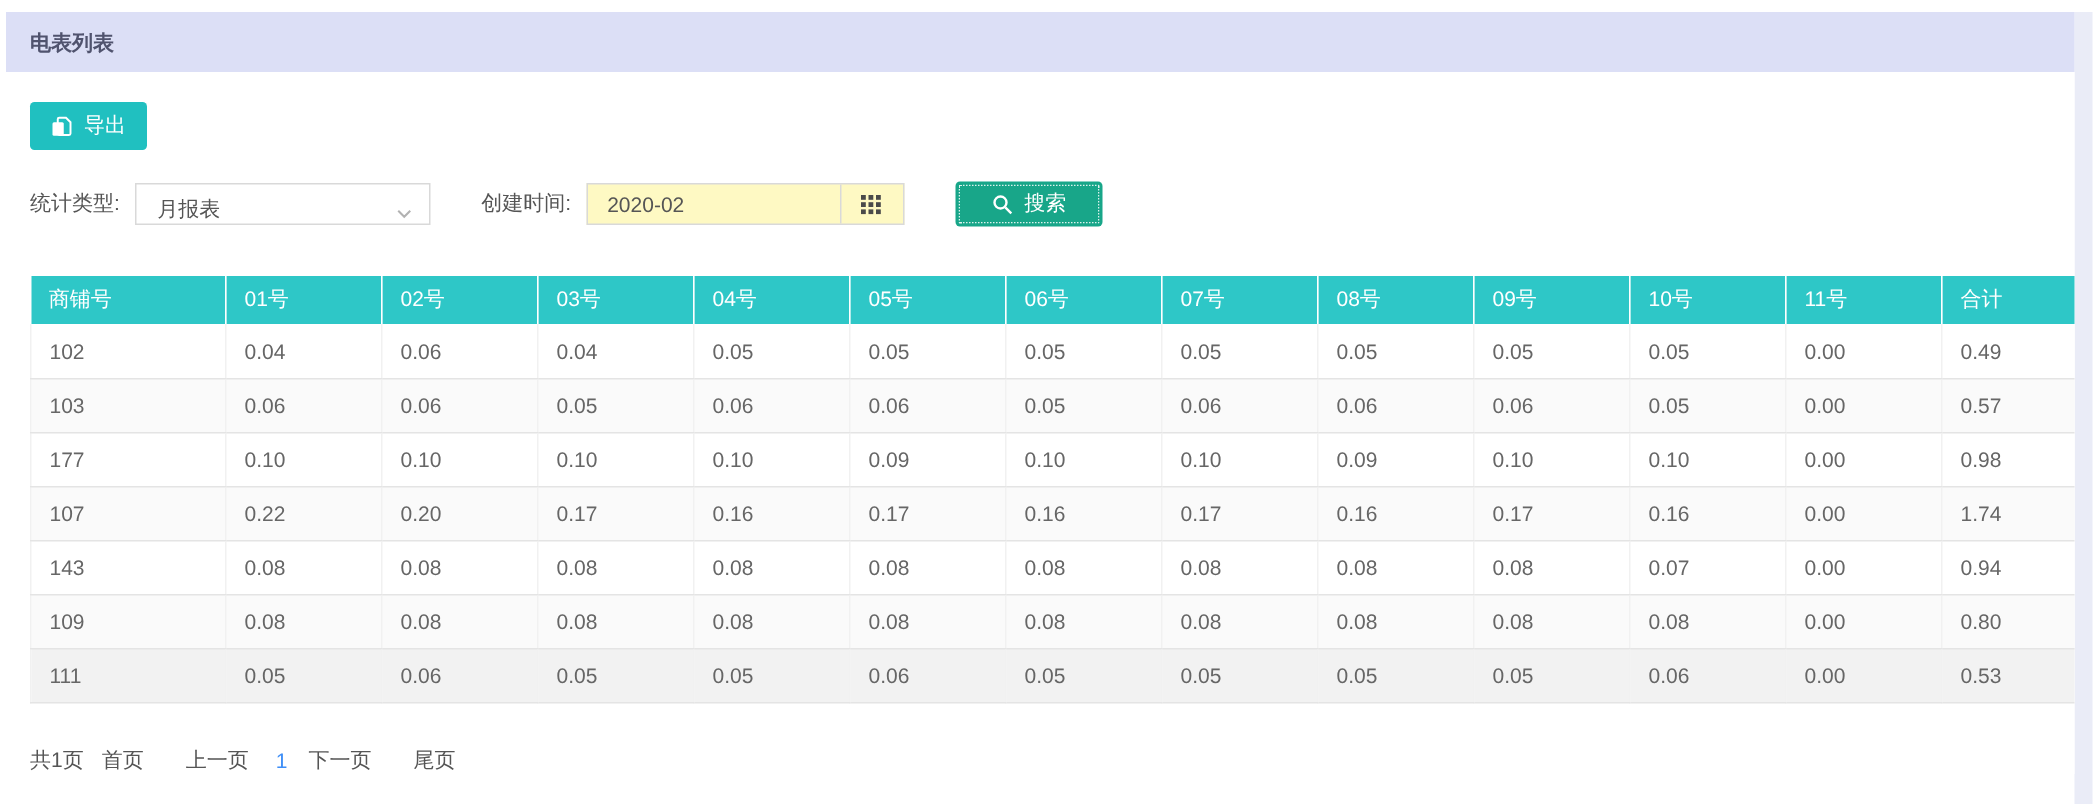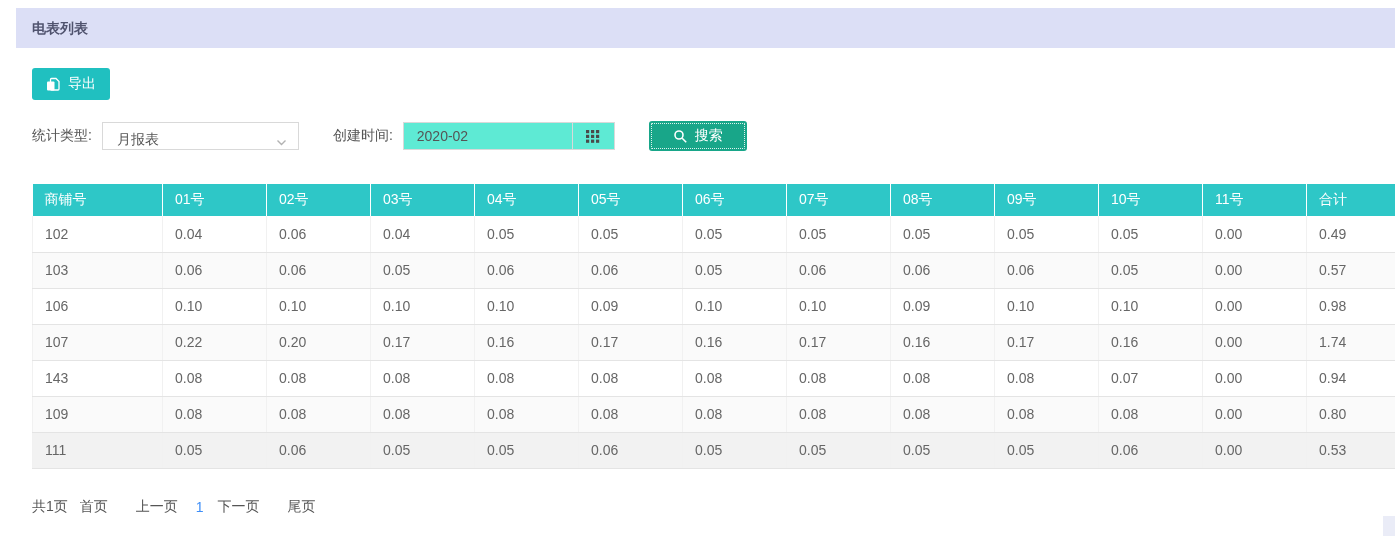--- a/index.html
+++ b/index.html
@@ -8,34 +8,34 @@
     --search-green:#18a689;
     --panel-header-bg:#dcdff6;
     --title-color:#50536e;
     --page-current-blue:#3e8ef7;
     --gutter-bg:#eaecf7;
   }
   *{box-sizing:border-box;margin:0;padding:0;}
   html,body{width:1395px;height:536px;overflow:hidden;background:#fff;
     font-family:"Liberation Sans","DejaVu Sans",sans-serif;font-size:14px;color:#555;}
   .right-gutter{position:absolute;top:8px;right:0;width:12px;height:528px;background:var(--gutter-bg);}
-  .panel{position:absolute;left:16px;top:8px;width:1379px;}
+  .panel{position:absolute;left:4px;top:8px;width:1379px;}
   .panel-header{background:var(--panel-header-bg);padding:12px 16px;height:40px;}
   .panel-title{color:var(--title-color);font-weight:bold;font-size:14px;}
   .panel-body{background:#fff;padding:20px 0 0 16px;}
   .btn{display:inline-flex;align-items:center;gap:7px;border:none;cursor:pointer;
     color:#fff;font-size:14px;font-family:inherit;border-radius:3px;}
   .btn-export{background:var(--export-teal);height:32px;padding:12px 14px;}
   .filter-row{display:flex;align-items:center;margin-top:21px;}
   .filter-label{color:#555;margin-right:10px;}
   .select-box{width:197px;height:28px;border:1px solid #d9d9d9;display:flex;
     align-items:flex-end;justify-content:space-between;padding:0 10px 0 14px;background:#fff;cursor:pointer;}
   .select-box .chev{display:inline-flex;}
   .filter-label.second{margin-left:34px;}
-  .date-box{width:212px;height:28px;border:1px solid #d9d9d9;display:flex;align-items:stretch;background:#5eead4;}
+  .date-box{width:212px;height:28px;border:1px solid #d9d9d9;display:flex;align-items:stretch;background:#fef9c3;}
   .date-value{flex:1;display:flex;align-items:center;padding-left:13px;color:#555;}
   .date-icon{width:42px;display:flex;align-items:center;justify-content:center;
     border-left:1px solid #d9d9d9;cursor:pointer;}
   .btn-search{background:var(--search-green);height:30px;padding:0 24px;margin-left:34px;
     outline:1px dotted rgba(255,255,255,.85);outline-offset:-3px;}
   table{border-collapse:collapse;table-layout:fixed;width:1363px;margin-top:33px;}
   thead th{background:var(--header-teal);color:#fff;font-weight:normal;text-align:left;
     padding:7px 12px;height:32px;border-right:1px solid #fff;font-size:14px;margin-top:43px;}
   thead th:last-child{border-right:none;}
   tbody td{padding:0 12px;height:36px;color:#666;border-bottom:1px solid #e4e4e4;
@@ -172,21 +172,21 @@
             <td>0.06</td>
             <td>0.05</td>
             <td>0.06</td>
             <td>0.06</td>
             <td>0.06</td>
             <td>0.05</td>
             <td>0.00</td>
             <td>0.57</td>
           </tr>
           <tr>
-            <td>106</td>
+            <td>177</td>
             <td>0.10</td>
             <td>0.10</td>
             <td>0.10</td>
             <td>0.10</td>
             <td>0.09</td>
             <td>0.10</td>
             <td>0.10</td>
             <td>0.09</td>
             <td>0.10</td>
             <td>0.10</td>

